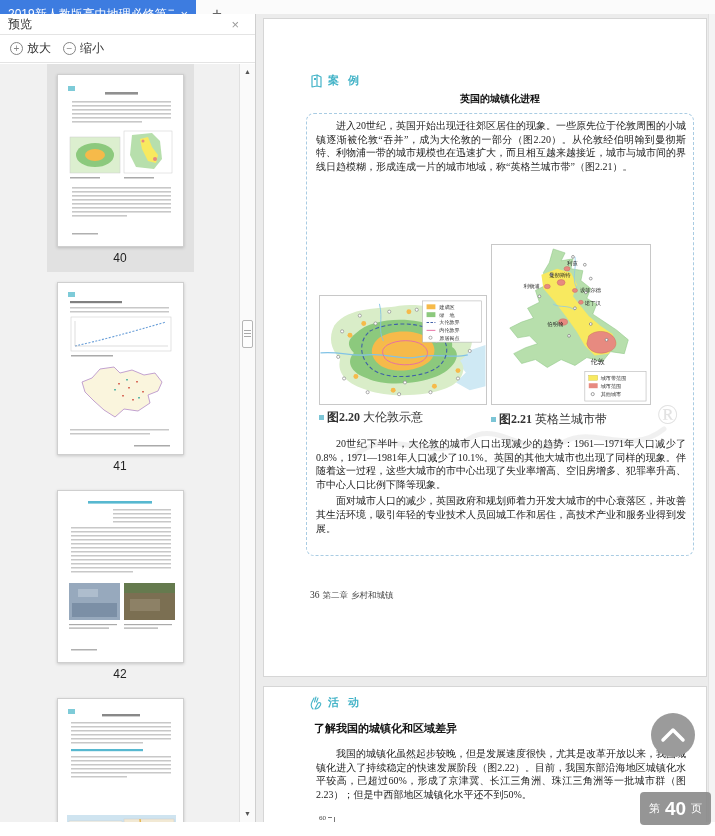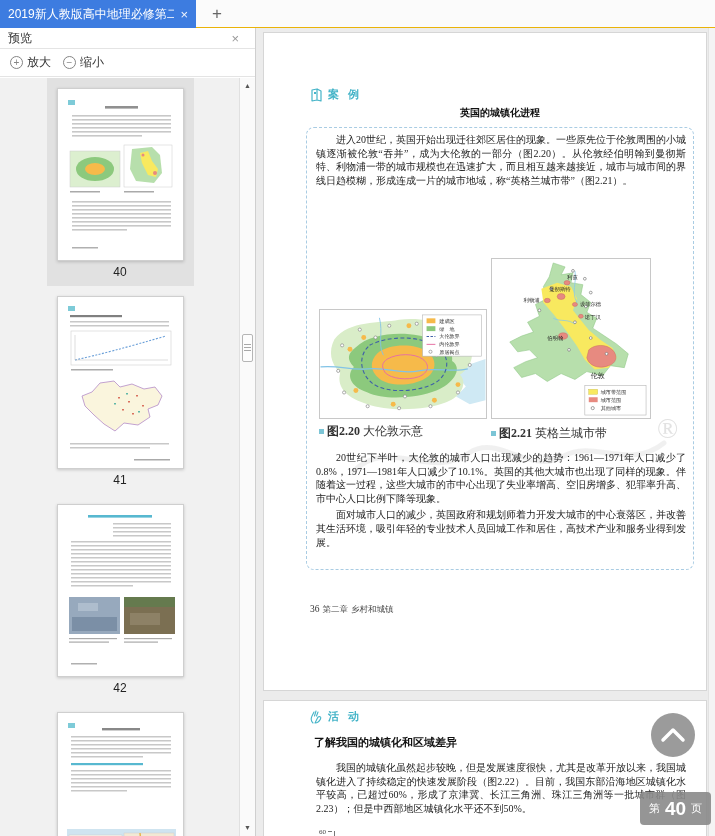--- a/index.html
+++ b/index.html
@@ -6,21 +6,21 @@
   html,body { width:715px; height:836px; }
   body { position:relative; overflow:hidden; background:#fff; font-family:"Liberation Sans",sans-serif; color:#222; }
 
   
   .tabbar { position:absolute; left:0; top:0; width:715px; height:28px; background:#fbfbfb; border-bottom:1px solid #eab308; }
   .tab { position:absolute; left:0; top:0; width:196px; height:28px; background:#3d7ce0; color:#fff; display:flex; align-items:center; padding:0 8px; font-size:12px; cursor:pointer; }
   .tab-title { flex:1; white-space:nowrap; overflow:hidden; }
   .tab-close { margin-left:6px; font-size:13px; opacity:.92; cursor:pointer; }
   .newtab { position:absolute; left:206px; top:3px; width:22px; height:22px; text-align:center; line-height:21px; font-size:17px; color:#666; cursor:pointer; }
 
-  .app { position:absolute; left:0; top:28px; width:670px; height:808px; }
+  .app { position:absolute; left:0; top:14px; width:670px; height:808px; }
 
   
   .sidebar { position:absolute; left:0; top:0; width:256px; height:808px; background:#fff; border-right:1px solid #cfcfcf; }
   .s-header { height:21px; border-bottom:1px solid #e4e4e4; display:flex; align-items:center; padding:0 8px; font-size:12px; color:#333; }
   .s-close { margin-left:auto; color:#999; font-size:13px; padding-right:8px; cursor:pointer; }
   .s-toolbar { height:28px; border-bottom:1px solid #e4e4e4; display:flex; align-items:center; padding:0 10px; font-size:12px; color:#333; }
   .zoombtn { display:flex; align-items:center; gap:4px; margin-right:12px; cursor:pointer; }
   .iconcircle { width:13px; height:13px; border:1px solid #858585; border-radius:50%; color:#858585; font-size:10px; line-height:11px; text-align:center; }
   .s-thumbs { position:absolute; left:0; top:50px; width:240px; height:758px; background:#f1f1f1; overflow:hidden; }
   .t-item { width:147px; margin:0 auto; padding-top:10px; cursor:pointer; }

